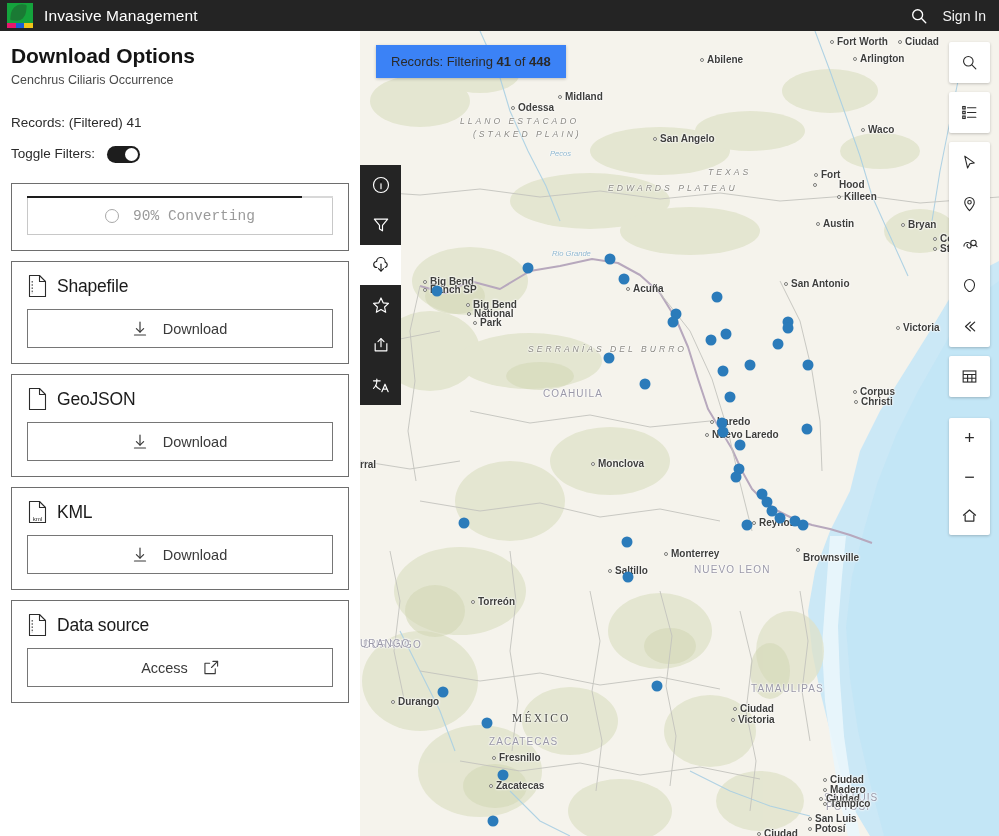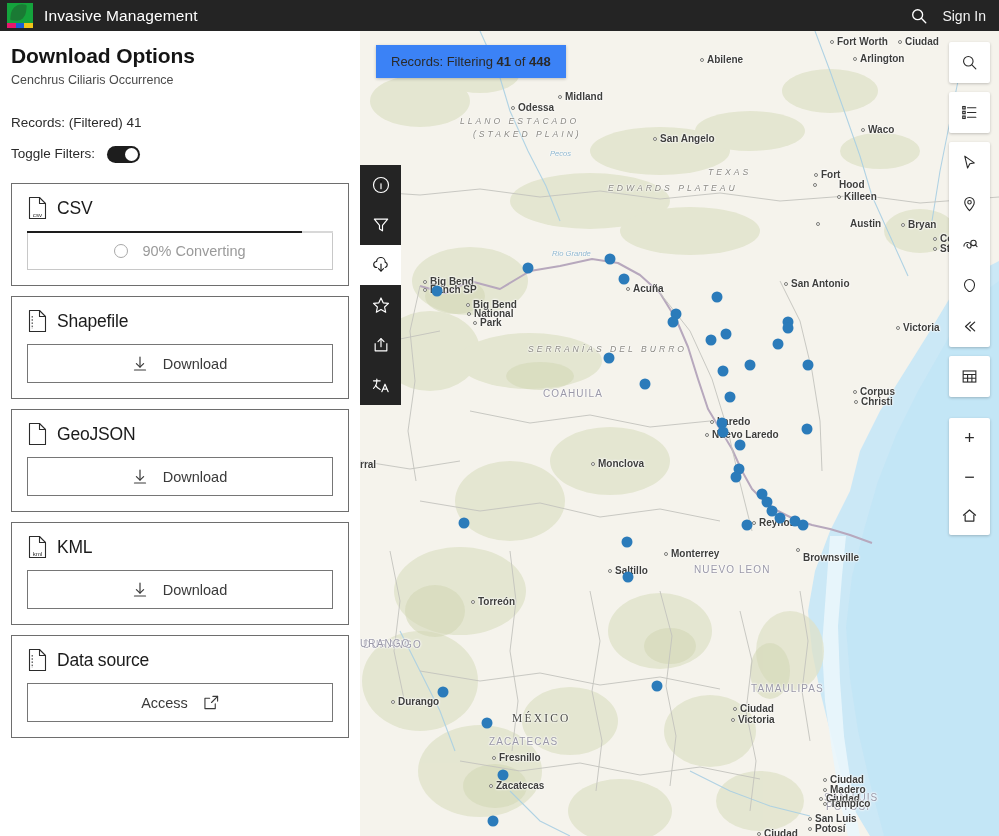--- a/index.html
+++ b/index.html
@@ -77,21 +77,21 @@
   .card-title { font-size: 17.5px; color: #1b1b1b; letter-spacing: -.2px; }
   .file-ico { width: 21px; height: 24px; flex: none; display: block; }
 
   .card-btn {
     height: 39px; border: 1px solid #767676; background: #fff;
     display: flex; align-items: center; justify-content: center; gap: 16px;
     font-size: 14.5px; color: #3a3a3a; cursor: pointer; position: relative;
   }
   .card-btn .dl-ico { width: 14px; height: 16px; display: block; }
   .card-btn.progress {
-    border-color: #c8c8c8; color: #9a9a9a; cursor: default; gap: 14px;
+    border-color: #c8c8c8; color: #9a9a9a; cursor: default; gap: 14px; font-family: Liberation Mono, monospace;
   }
   .progbar {
     position: absolute; top: -1px; left: -1px; right: -1px; height: 2px;
     background: #d8d8d8;
   }
   .progbar > span { display: block; height: 100%; background: #1d1d1d; }
   .spinner {
     width: 14px; height: 14px; border-radius: 50%;
     border: 1.6px solid #a8a8a8; display: block; flex: none;
   }
@@ -197,30 +197,20 @@
     <div class="panel-sub">Cenchrus Ciliaris Occurrence</div>
     <div class="records-line">Records: (Filtered) 41</div>
     <div class="toggle-row">
       <span class="toggle-label">Toggle Filters:</span>
       <span class="switch">
         <span class="knob"></span>
       </span>
     </div>
     <div class="cards" id="cards">
         <div class="card">
-          <div class="card-head">
-            <span>
-              <svg class="file-ico" viewBox="0 0 21 24" fill="none" stroke="#2b2b2b" stroke-width="1.1">
-    <path d="M2.5 1.5h10l6 6v15h-16z" stroke-linejoin="round"></path>
-    <polyline points="12.5,1.5 12.5,7.5 18.5,7.5" stroke-linejoin="round"></polyline>
-    <text x="10.5" y="21" font-size="6.2" text-anchor="middle" font-family="Liberation Sans, sans-serif" fill="#2b2b2b" stroke="none">csv</text>
-              </svg>
-            </span>
-            <span class="card-title">CSV</span>
-          </div>
           <div class="card-btn progress">
             <div class="progbar">
               <span style="width: 90%;"></span>
             </div>
             <span class="spinner"></span>
             <span>90% Converting</span>
           </div>
         </div>
         <div class="card">
           <div class="card-head">
@@ -417,21 +407,21 @@
         <div class="city-dot" style="left: 453px; top: 152px;"></div>
         <div class="map-label city" style="left: 484px; top: 160px;">Killeen</div>
         <div class="city-dot" style="left: 477px; top: 164px;"></div>
         <div class="map-label region" style="left: 348px; top: 136px;">TEXAS</div>
         <div class="map-label city" style="left: 548px; top: 188px;">Bryan</div>
         <div class="city-dot" style="left: 541px; top: 192px;"></div>
         <div class="map-label city" style="left: 580px; top: 202px;">Colle</div>
         <div class="city-dot" style="left: 573px; top: 206px;"></div>
         <div class="map-label city" style="left: 580px; top: 212px;">Stati</div>
         <div class="city-dot" style="left: 573px; top: 216px;"></div>
-        <div class="map-label city" style="left: 463px; top: 187px; margin-left: 27px;">Austin</div>
+        <div class="map-label city" style="left: 463px; top: 187px;">Austin</div>
         <div class="city-dot" style="left: 456px; top: 191px;"></div>
         <div class="map-label region" style="left: 248px; top: 152px;">EDWARDS PLATEAU</div>
         <div class="map-label region" style="left: 100px; top: 85px;">LLANO  ESTACADO</div>
         <div class="map-label region" style="left: 113px; top: 98px;">(STAKED PLAIN)</div>
         <div class="map-label water" style="left: 190px; top: 118px;">Pecos</div>
         <div class="map-label water" style="left: 192px; top: 218px;">Rio Grande</div>
         <div class="map-label city" style="left: 70px; top: 245px;">Big Bend</div>
         <div class="city-dot" style="left: 63px; top: 249px;"></div>
         <div class="map-label city" style="left: 70px; top: 253px;">Ranch SP</div>
         <div class="city-dot" style="left: 63px; top: 257px;"></div>

